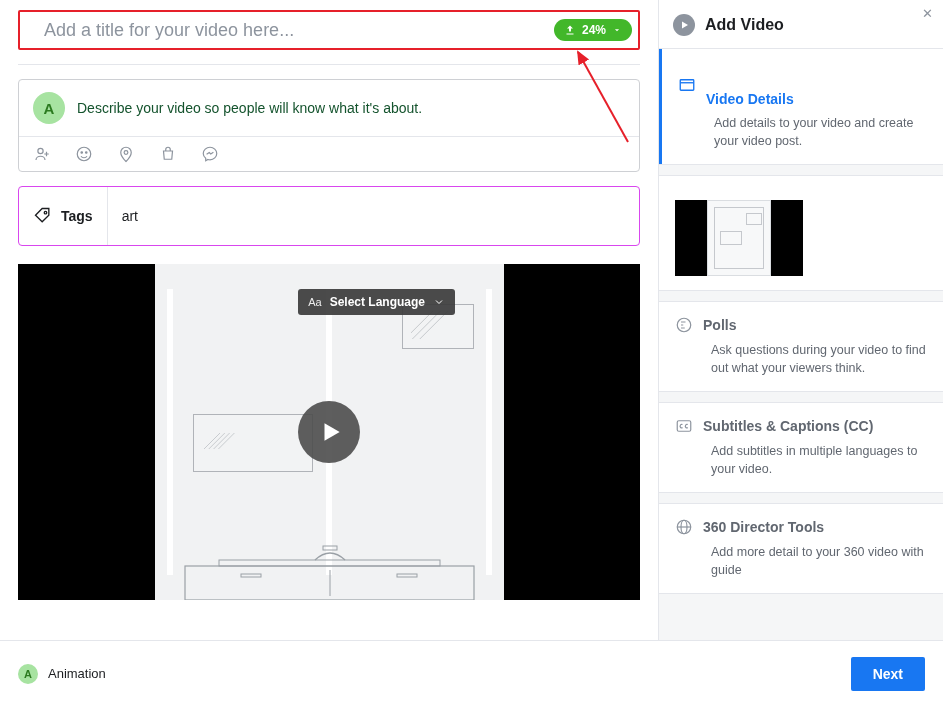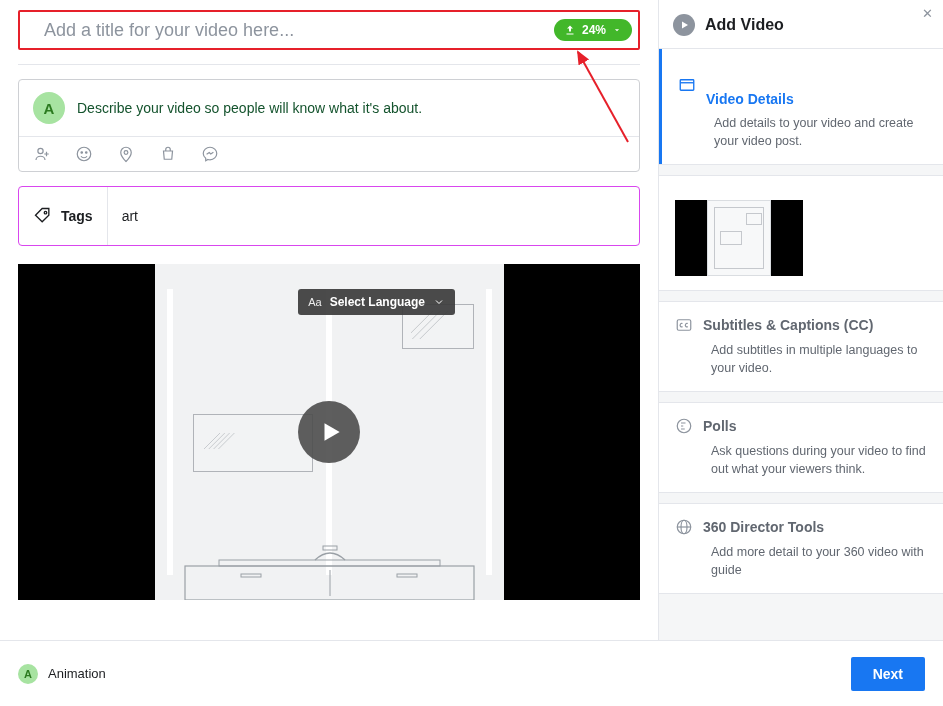--- a/index.html
+++ b/index.html
@@ -248,40 +248,40 @@
           <div class="rect" style="left:12px; top:30px; width:22px; height:14px;"></div>
           <div class="rect" style="right:8px; top:12px; width:16px; height:12px;"></div>
         </div>
       </div>
     </div>
 
     <div class="side-section">
       <div class="sec-head">
         <span class="sicon">
           <svg width="18" height="18" viewBox="0 0 24 24" fill="none" stroke="currentColor" stroke-width="1.6">
-              <rect x="3" y="5" width="18" height="14" rx="2"></rect>
-              <path d="M10 10a2 2 0 00-3 1.5A2 2 0 0010 14M17 10a2 2 0 00-3 1.5A2 2 0 0017 14"></path>
+              <circle cx="12" cy="12" r="9"></circle>
+              <path d="M8 12h3M8 8h6M8 16h5"></path>
             </svg>
         </span>
-        <span class="stitle">Subtitles &amp; Captions (CC)</span>
-      </div>
-      <div class="sec-sub">Add subtitles in multiple languages to your video.</div>
+        <span class="stitle">Polls</span>
+      </div>
+      <div class="sec-sub">Ask questions during your video to find out what your viewers think.</div>
     </div>
 
     <div class="side-section">
       <div class="sec-head">
         <span class="sicon">
           <svg width="18" height="18" viewBox="0 0 24 24" fill="none" stroke="currentColor" stroke-width="1.6">
-              <circle cx="12" cy="12" r="9"></circle>
-              <path d="M8 12h3M8 8h6M8 16h5"></path>
+              <rect x="3" y="5" width="18" height="14" rx="2"></rect>
+              <path d="M10 10a2 2 0 00-3 1.5A2 2 0 0010 14M17 10a2 2 0 00-3 1.5A2 2 0 0017 14"></path>
             </svg>
         </span>
-        <span class="stitle">Polls</span>
-      </div>
-      <div class="sec-sub">Ask questions during your video to find out what your viewers think.</div>
+        <span class="stitle">Subtitles &amp; Captions (CC)</span>
+      </div>
+      <div class="sec-sub">Add subtitles in multiple languages to your video.</div>
     </div>
 
 
     <div class="side-section">
       <div class="sec-head">
         <span class="sicon">
           <svg width="18" height="18" viewBox="0 0 24 24" fill="none" stroke="currentColor" stroke-width="1.6">
               <circle cx="12" cy="12" r="9"></circle>
               <ellipse cx="12" cy="12" rx="4" ry="9"></ellipse>
               <path d="M3 12h18"></path>

